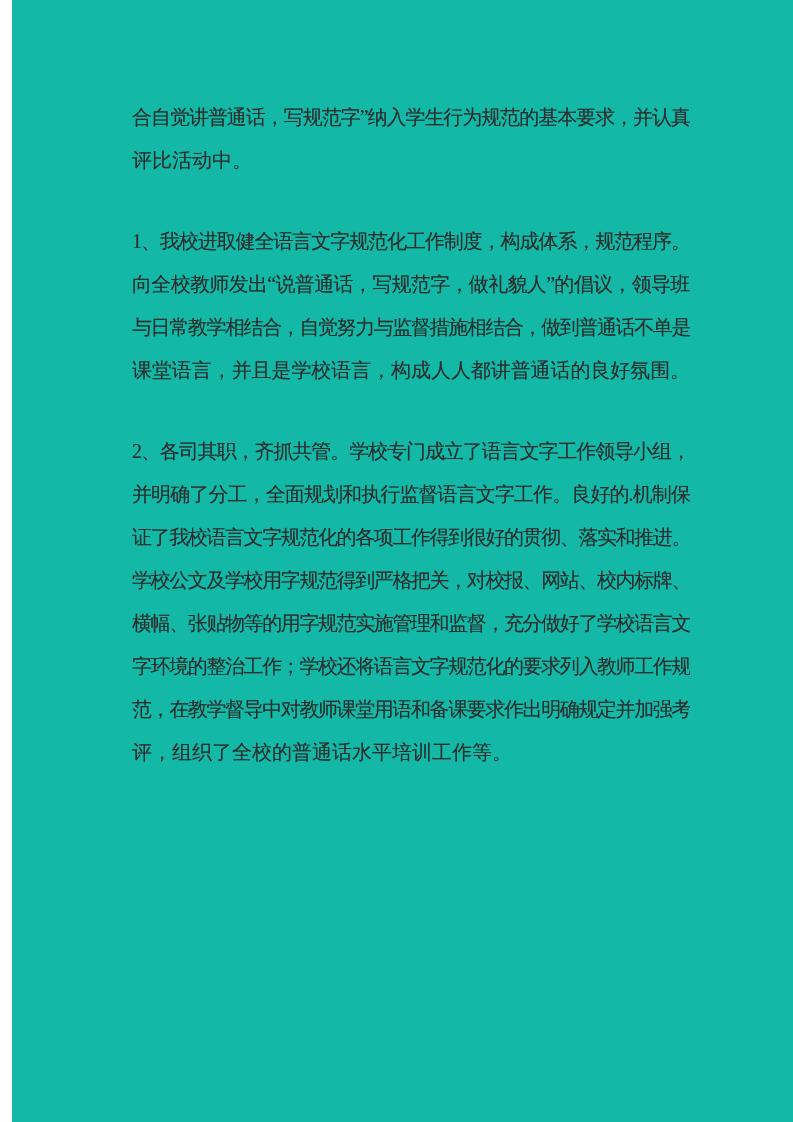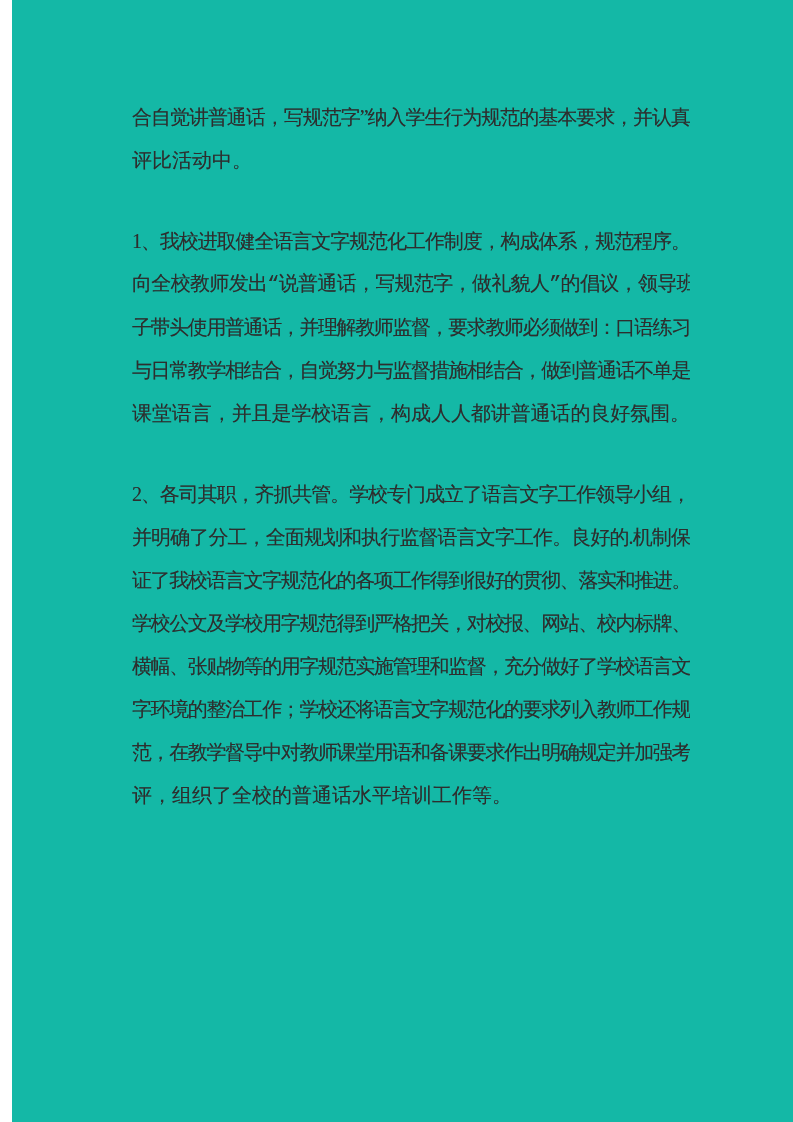--- a/index.html
+++ b/index.html
@@ -49,22 +49,21 @@
 <body style="background: rgb(255, 255, 255);">
 
 <div class="page">
   <div class="content" id="content" style="color: rgb(46, 46, 46);">
       <div class="paragraph">
         <div class="line" style="letter-spacing: -1.03px;">合自觉讲普通话，写规范字”纳入学生行为规范的基本要求，并认真</div>
         <div class="line last">评比活动中。</div>
       </div>
       <div class="paragraph">
         <div class="line" style="letter-spacing: -1.07px;">1、我校进取健全语言文字规范化工作制度，构成体系，规范程序。</div>
-        <div class="line" style="letter-spacing: -0.67px; font-family: Liberation Mono, monospace;">向全校教师发出“说普通话，写规范字，做礼貌人”的倡议，领导班</div>
-        <div class="line" style="letter-spacing: -1.4px;">子带头使用普通话，并理解教师监督，要求教师必须做到：口语练习</div>
+        <div class="line" style="letter-spacing: -0.67px;">向全校教师发出“说普通话，写规范字，做礼貌人”的倡议，领导班</div>
         <div class="line" style="letter-spacing: -1.4px;">与日常教学相结合，自觉努力与监督措施相结合，做到普通话不单是</div>
         <div class="line last" style="letter-spacing: -0.07px;">课堂语言，并且是学校语言，构成人人都讲普通话的良好氛围。</div>
       </div>
       <div class="paragraph">
         <div class="line" style="letter-spacing: -1.07px;">2、各司其职，齐抓共管。学校专门成立了语言文字工作领导小组，</div>
         <div class="line" style="letter-spacing: -0.9px; text-align: center;">并明确了分工，全面规划和执行监督语言文字工作。良好的.机制保</div>
         <div class="line" style="letter-spacing: -1.4px;">证了我校语言文字规范化的各项工作得到很好的贯彻、落实和推进。</div>
         <div class="line" style="letter-spacing: -1.4px;">学校公文及学校用字规范得到严格把关，对校报、网站、校内标牌、</div>
         <div class="line" style="letter-spacing: -1.4px;">横幅、张贴物等的用字规范实施管理和监督，充分做好了学校语言文</div>
         <div class="line" style="letter-spacing: -1.4px;">字环境的整治工作；学校还将语言文字规范化的要求列入教师工作规</div>

